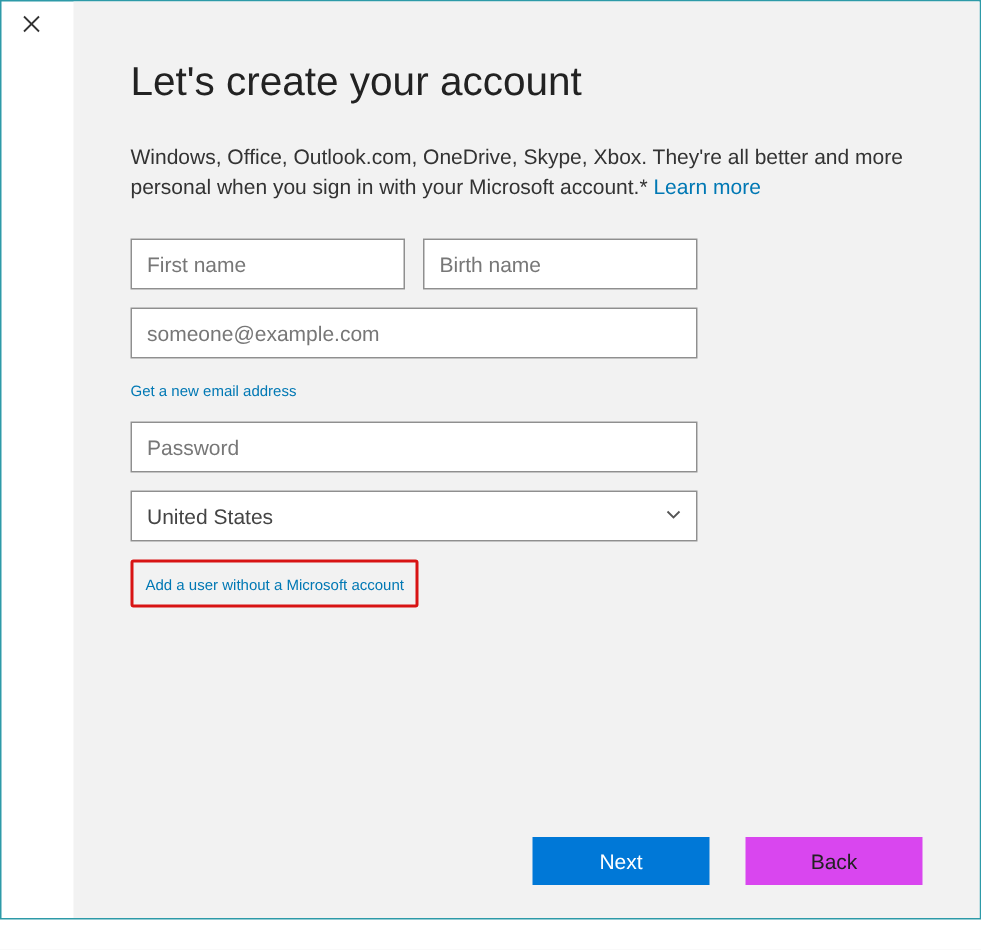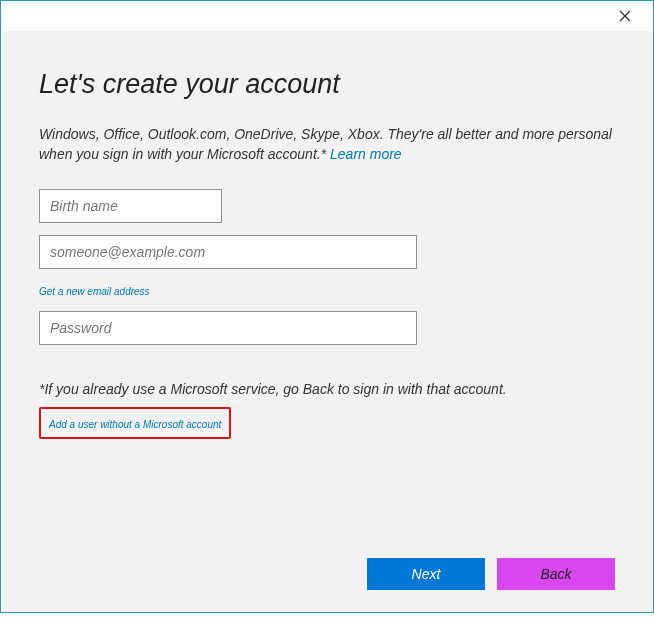--- a/index.html
+++ b/index.html
@@ -12,22 +12,21 @@
       background: #fff;
       width: 654px;
       height: 633px;
     }
     .window {
       width: 654px;
       height: 613px;
       border: 1px solid #2d9aa8;
       background: #fff;
       display: flex;
-      flex-direction: column;
-      font-style: italic;
+      flex-direction: row;
     }
     .titlebar {
       height: 30px;
       display: flex;
       justify-content: flex-end;
       align-items: center;
       padding-right: 8px;
     }
     .close-btn {
       width: 40px;
@@ -135,21 +134,21 @@
       padding: 5px 8px;
       display: inline-block;
       border-radius: 2px;
       text-align: center;
     }
     .button-bar {
       position: absolute;
       bottom: 22px;
       right: 38px;
       display: flex;
-      gap: 12px;
+      gap: 24px;
     }
     .btn {
       width: 118px;
       height: 32px;
       display: flex;
       align-items: center;
       justify-content: center;
       font-size: 14px;
       cursor: pointer;
       border: none;
@@ -177,38 +176,48 @@
   </div>
 
   <div class="content">
     <h1 class="heading">Let's create your account</h1>
 
     <p class="subtext">
       <span>Windows, Office, Outlook.com, OneDrive, Skype, Xbox. They're all better and more personal when you sign in with your Microsoft account.* </span><a>Learn more</a>
     </p>
 
     <div class="form-row">
+      <div class="field half">First name</div>
       <div class="field half">Birth name</div>
     </div>
 
     <div class="form-row">
       <div class="field full">someone@example.com</div>
     </div>
 
     <div class="link-row">
       <span class="link">Get a new email address</span>
     </div>
 
     <div class="form-row">
       <div class="field full">Password</div>
     </div>
 
-
-
-    <p class="footnote">*If you already use a Microsoft service, go Back to sign in with that account.</p>
+    <div class="form-row">
+      <div class="select country">
+        <span>United States</span>
+        <span class="chev">
+          <svg width="10" height="6" viewBox="0 0 10 6">
+              <path d="M1 1 L5 5 L9 1" stroke="#555" stroke-width="1.2" fill="none"></path>
+            </svg>
+        </span>
+      </div>
+    </div>
+
+
 
     <div class="highlight-box">
       <span class="link">Add a user without a Microsoft account</span>
     </div>
 
     <div class="button-bar">
       <div class="btn primary">Next</div>
       <div class="btn secondary">Back</div>
     </div>
   </div>

